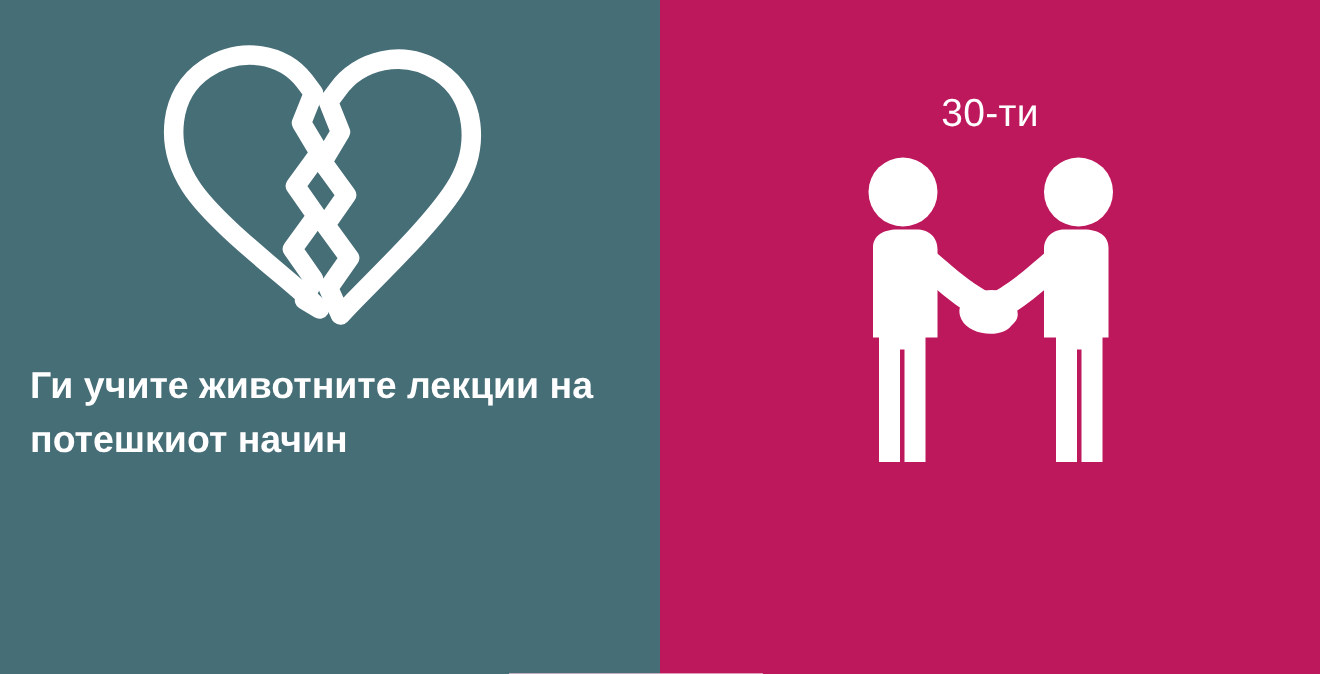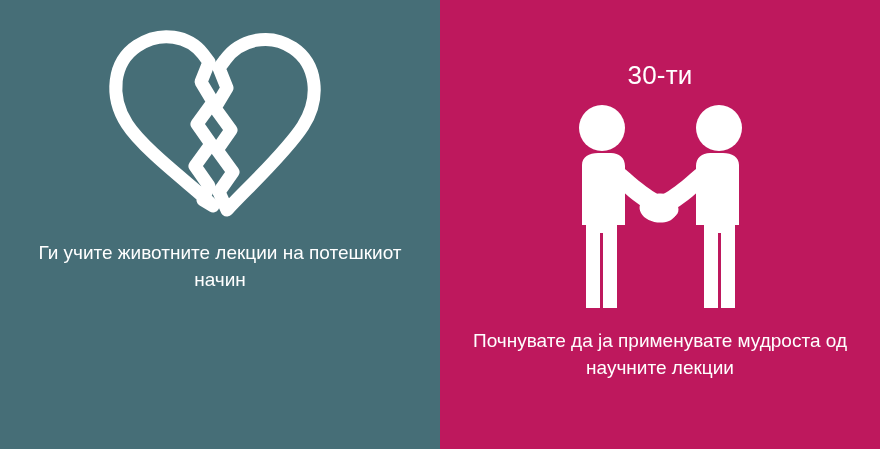--- a/index.html
+++ b/index.html
@@ -43,24 +43,24 @@
     display: flex;
     align-items: center;
     justify-content: center;
     margin-top: 14px;
     height: 212px;
   }
   .icon-area svg { display: block; }
 
   .panel-caption {
     color: #ffffff;
-    font-size: 19px;
+    font-size: 25px;
     line-height: 1.42;
-    font-weight: 400;
-    text-align: center;
+    font-weight: 700;
+    text-align: left;
     width: 400px;
     margin-top: 12px;
     white-space: pre-line;
   }
   #caption-left  { margin-top: 14px; }
   #caption-right { margin-top: 14px; }
 </style>
 </head>
 <body>
 
@@ -182,16 +182,15 @@
 
           <path d="M72 96
                    C 78 90, 92 88, 100 94
                    C 108 100, 106 114, 96 118
                    C 86 122, 72 118, 68 110
                    C 65 104, 67 99, 72 96 Z"></path>
         </g>
       </svg>
     </div>
 
-    <div class="panel-caption" id="caption-right">Почнувате да ја применувате мудроста од научните лекции</div>
   </div>
 
 </div>
 
 </body></html>

